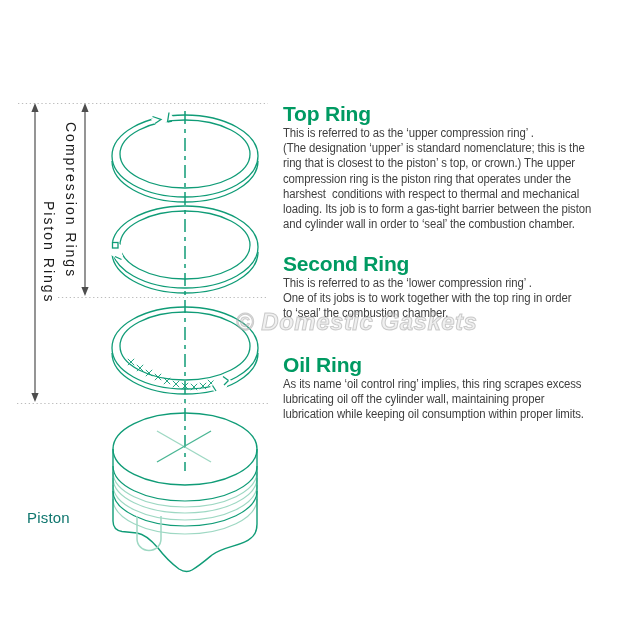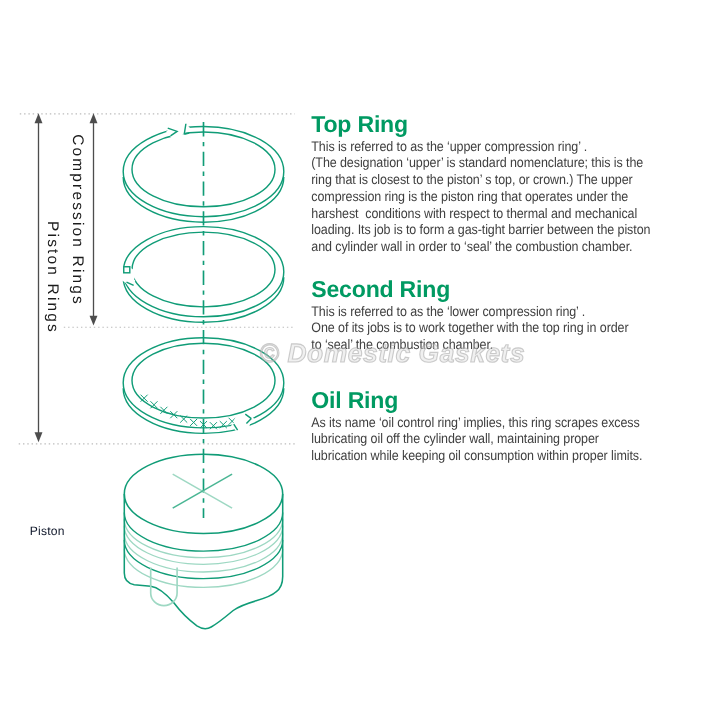--- a/index.html
+++ b/index.html
@@ -9,22 +9,23 @@
     font-family:"Liberation Sans", sans-serif;
   }
   svg{position:absolute;left:0;top:0;}
   .vlabel{
     position:absolute;
     writing-mode:vertical-rl;text-orientation:mixed;
     font-size:14px;letter-spacing:2px;color:#1b1b1b;
     text-align:center;white-space:nowrap;
   }
   .hlabel{
-    position:absolute;font-size:11px;color:#0f172a;letter-spacing:0.2px;
+    position:absolute;font-size:15px;color:#0f766e;letter-spacing:0.2px;
     white-space:nowrap;
+    margin-top:32px;
   }
   .sec{position:absolute;left:283px;width:400px;}
   .sec h2{
     margin:0 0 1px 0;font-size:21px;line-height:23px;font-weight:bold;
     color:#009a62;letter-spacing:-0.2px;
   }
   .sec p{
     margin:0;font-size:12.5px;line-height:15.2px;color:#3f3f3f;
     letter-spacing:-0.1px;white-space:pre-wrap;width:392px;
     transform:scaleX(0.91);transform-origin:0 0;

